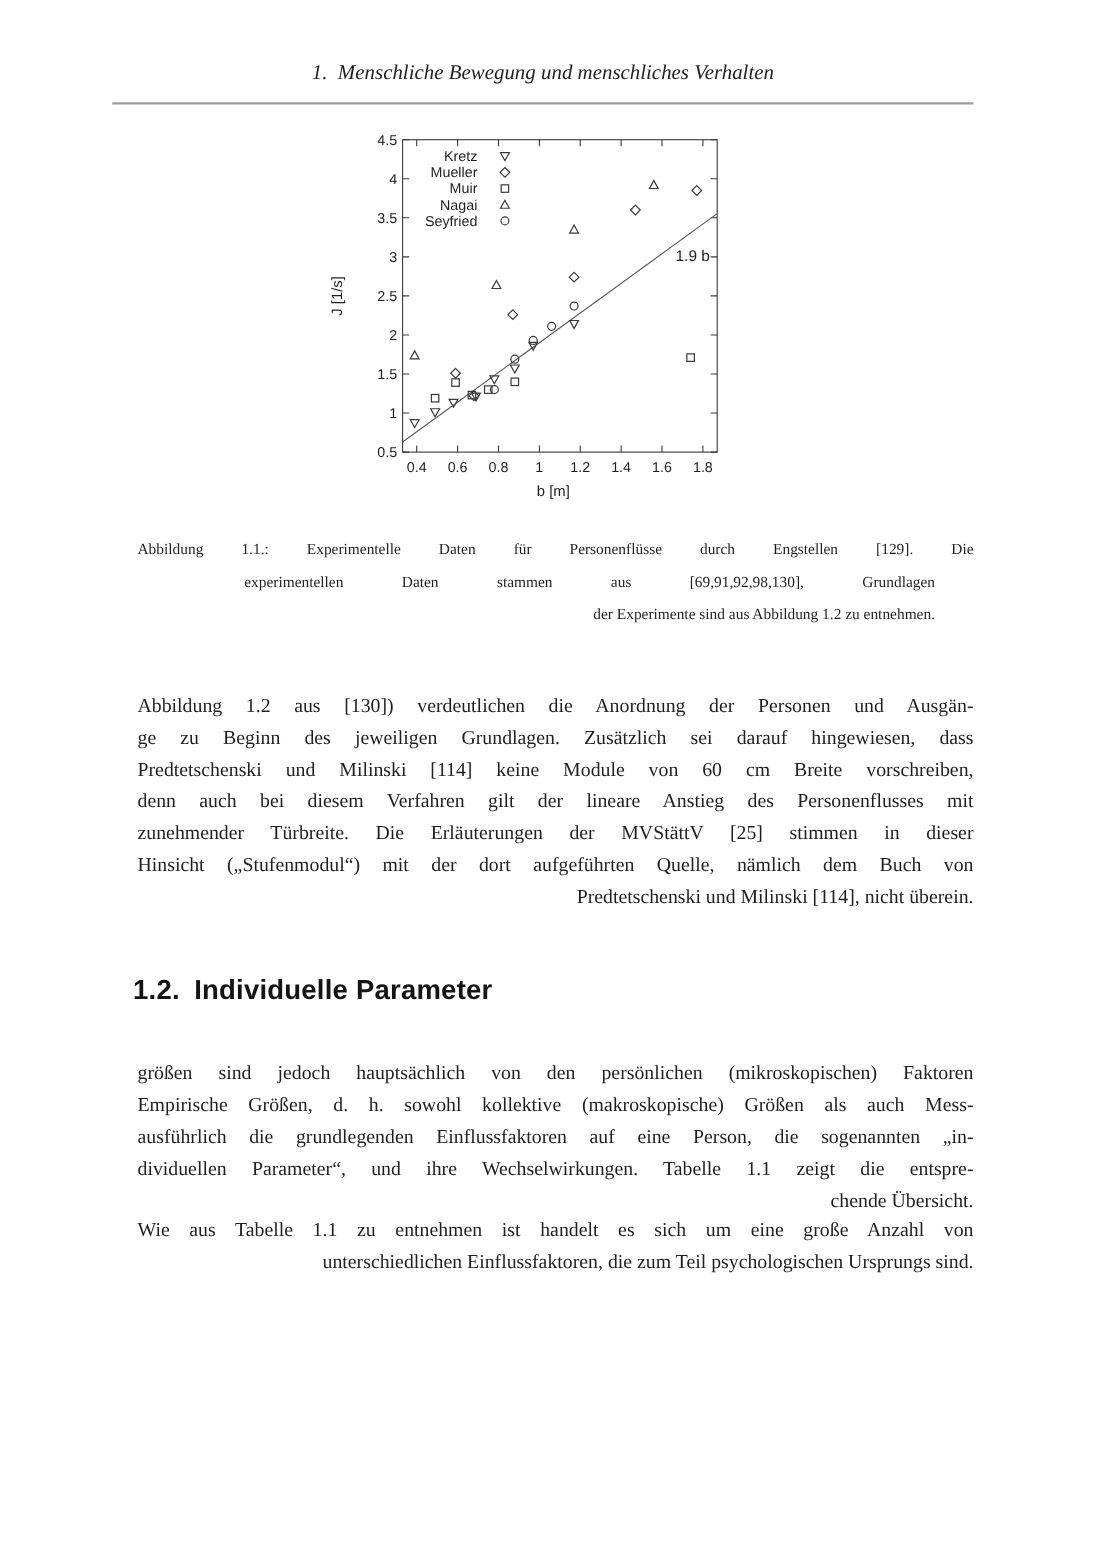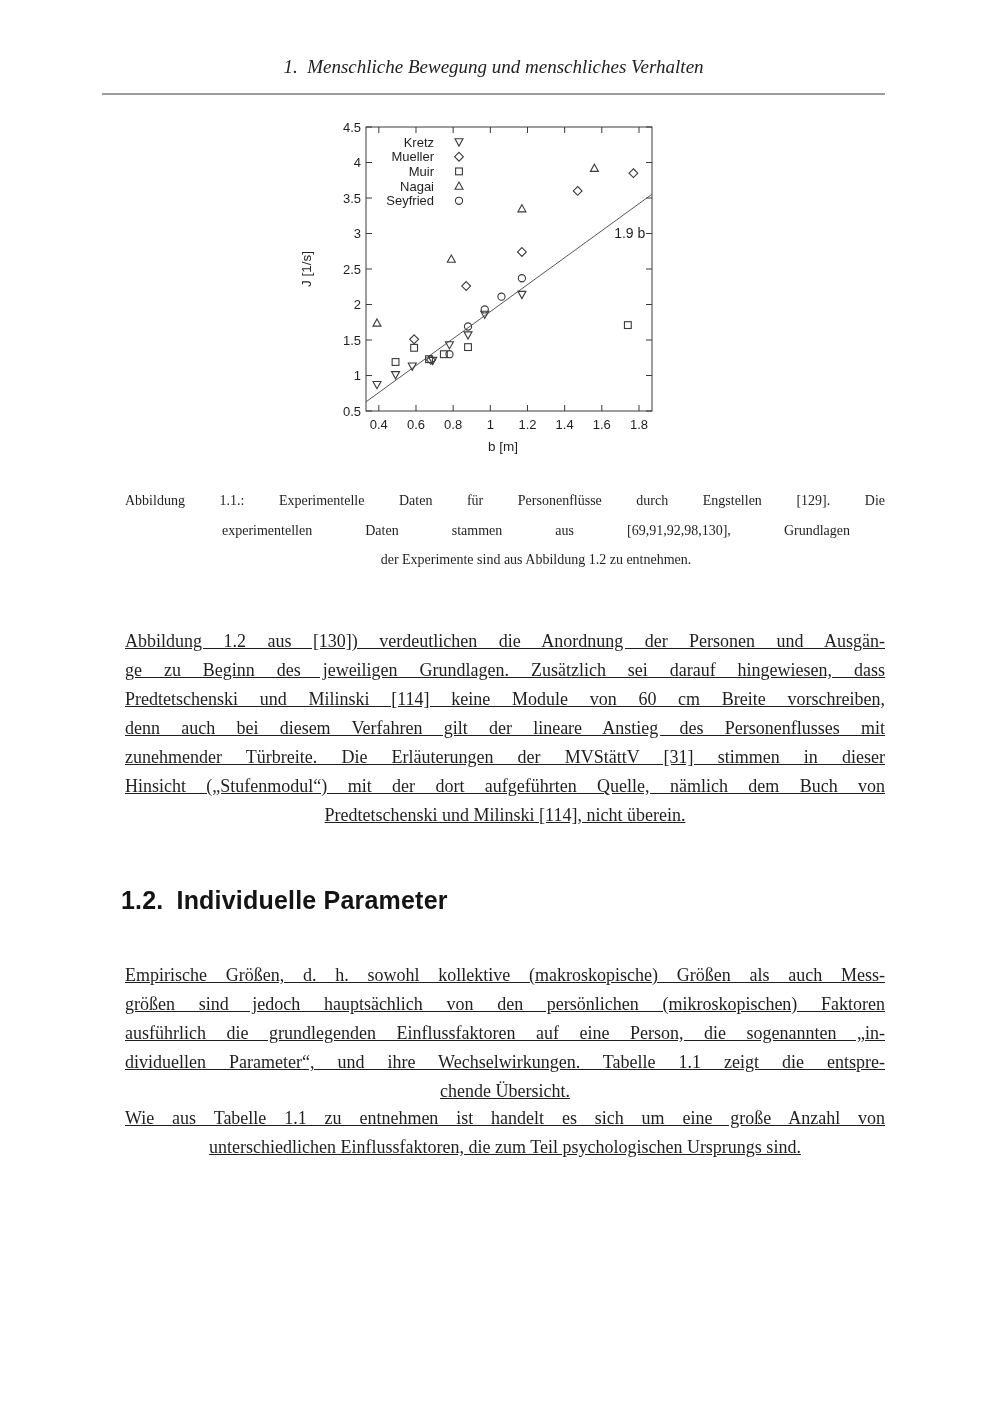--- a/index.html
+++ b/index.html
@@ -19,26 +19,26 @@
   .chart-wrap { position:absolute; left:295px; top:113px; width:380px; height:348px; }
   .chart-wrap svg { width:380px; height:348px; display:block; }
   .chart-wrap text { font-family:"Liberation Sans", sans-serif; fill:#1f1f1f; }
 
   .caption {
     position:absolute; left:125px; top:486px; width:760px;
     font-size:14px; line-height:29.5px;
   }
   .cap-cont { padding-left:97px; width:628px; }
 
-  .para { position:absolute; left:125px; width:760px; font-size:18px; line-height:29px;text-decoration:underline; }
+  .para { position:absolute; left:125px; width:760px; font-size:18px; line-height:29px; }
   #para1 { top:627px; }
   #para2 { top:961px; }
   #para3 { top:1104px; }
 
-  .tline { text-align:center; }
+  .tline { text-align:right; }
   .tline.j { text-align:justify; text-align-last:justify; }
 
   .section-heading {
     position:absolute; left:121px; top:886px; margin:0;
     font-family:"Liberation Sans", sans-serif; font-weight:700;
     font-size:25px; letter-spacing:0.2px; color:#141414; white-space:nowrap;
   }
   .heading-num { margin-right:13px; }
 
   .page-number {
@@ -182,32 +182,32 @@
         <div class="tline j">experimentellen Daten stammen aus [69,91,92,98,130], Grundlagen</div>
         <div class="tline">der Experimente sind aus Abbildung 1.2 zu entnehmen.</div>
       </div>
   </div>
 
   <div class="para" id="para1">
       <div class="tline j">Abbildung 1.2 aus [130]) verdeutlichen die Anordnung der Personen und Ausgän-</div>
       <div class="tline j">ge zu Beginn des jeweiligen Grundlagen. Zusätzlich sei darauf hingewiesen, dass</div>
       <div class="tline j">Predtetschenski und Milinski [114] keine Module von 60 cm Breite vorschreiben,</div>
       <div class="tline j">denn auch bei diesem Verfahren gilt der lineare Anstieg des Personenflusses mit</div>
-      <div class="tline j">zunehmender Türbreite. Die Erläuterungen der MVStättV [31] stimmen in dieser</div>
+      <div class="tline j">zunehmender Türbreite. Die Erläuterungen der MVStättV [25] stimmen in dieser</div>
       <div class="tline j">Hinsicht („Stufenmodul“) mit der dort aufgeführten Quelle, nämlich dem Buch von</div>
       <div class="tline">Predtetschenski und Milinski [114], nicht überein.</div>
     </div>
 
   <h2 class="section-heading">
     <span class="heading-num">1.2.</span><span>Individuelle Parameter</span>
   </h2>
 
   <div class="para" id="para2">
+      <div class="tline j">größen sind jedoch hauptsächlich von den persönlichen (mikroskopischen) Faktoren</div>
       <div class="tline j">Empirische Größen, d. h. sowohl kollektive (makroskopische) Größen als auch Mess-</div>
-      <div class="tline j">größen sind jedoch hauptsächlich von den persönlichen (mikroskopischen) Faktoren</div>
       <div class="tline j">ausführlich die grundlegenden Einflussfaktoren auf eine Person, die sogenannten „in-</div>
       <div class="tline j">dividuellen Parameter“, und ihre Wechselwirkungen. Tabelle 1.1 zeigt die entspre-</div>
       <div class="tline">chende Übersicht.</div>
     </div>
   <div class="para" id="para3">
       <div class="tline j">Wie aus Tabelle 1.1 zu entnehmen ist handelt es sich um eine große Anzahl von</div>
       <div class="tline">unterschiedlichen Einflussfaktoren, die zum Teil psychologischen Ursprungs sind.</div>
     </div>
 
   <div class="page-number">12</div>

